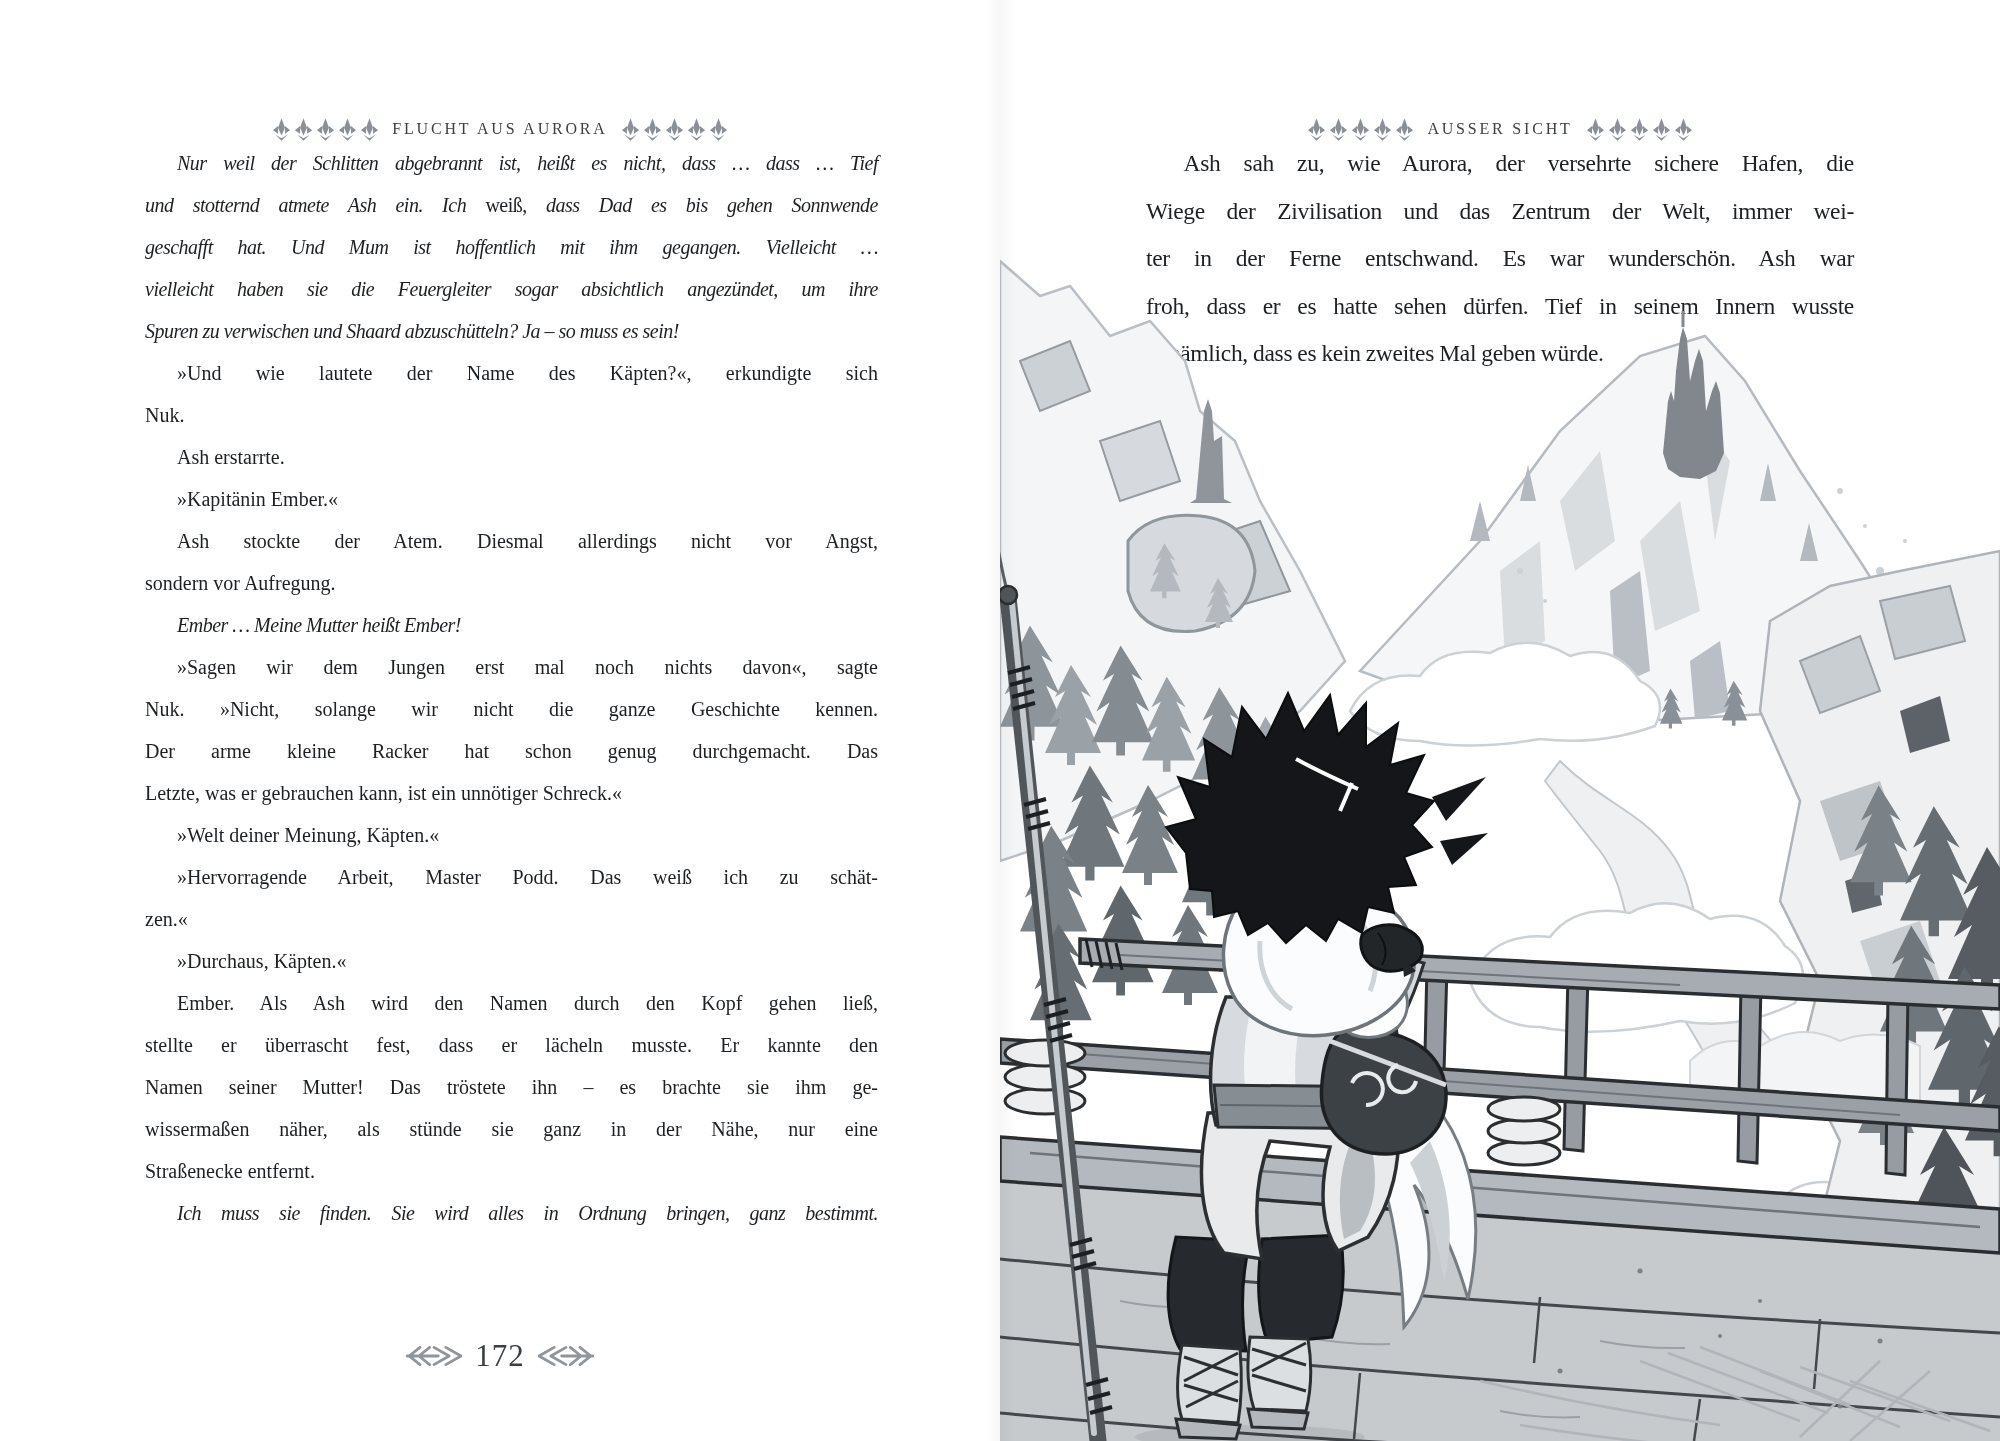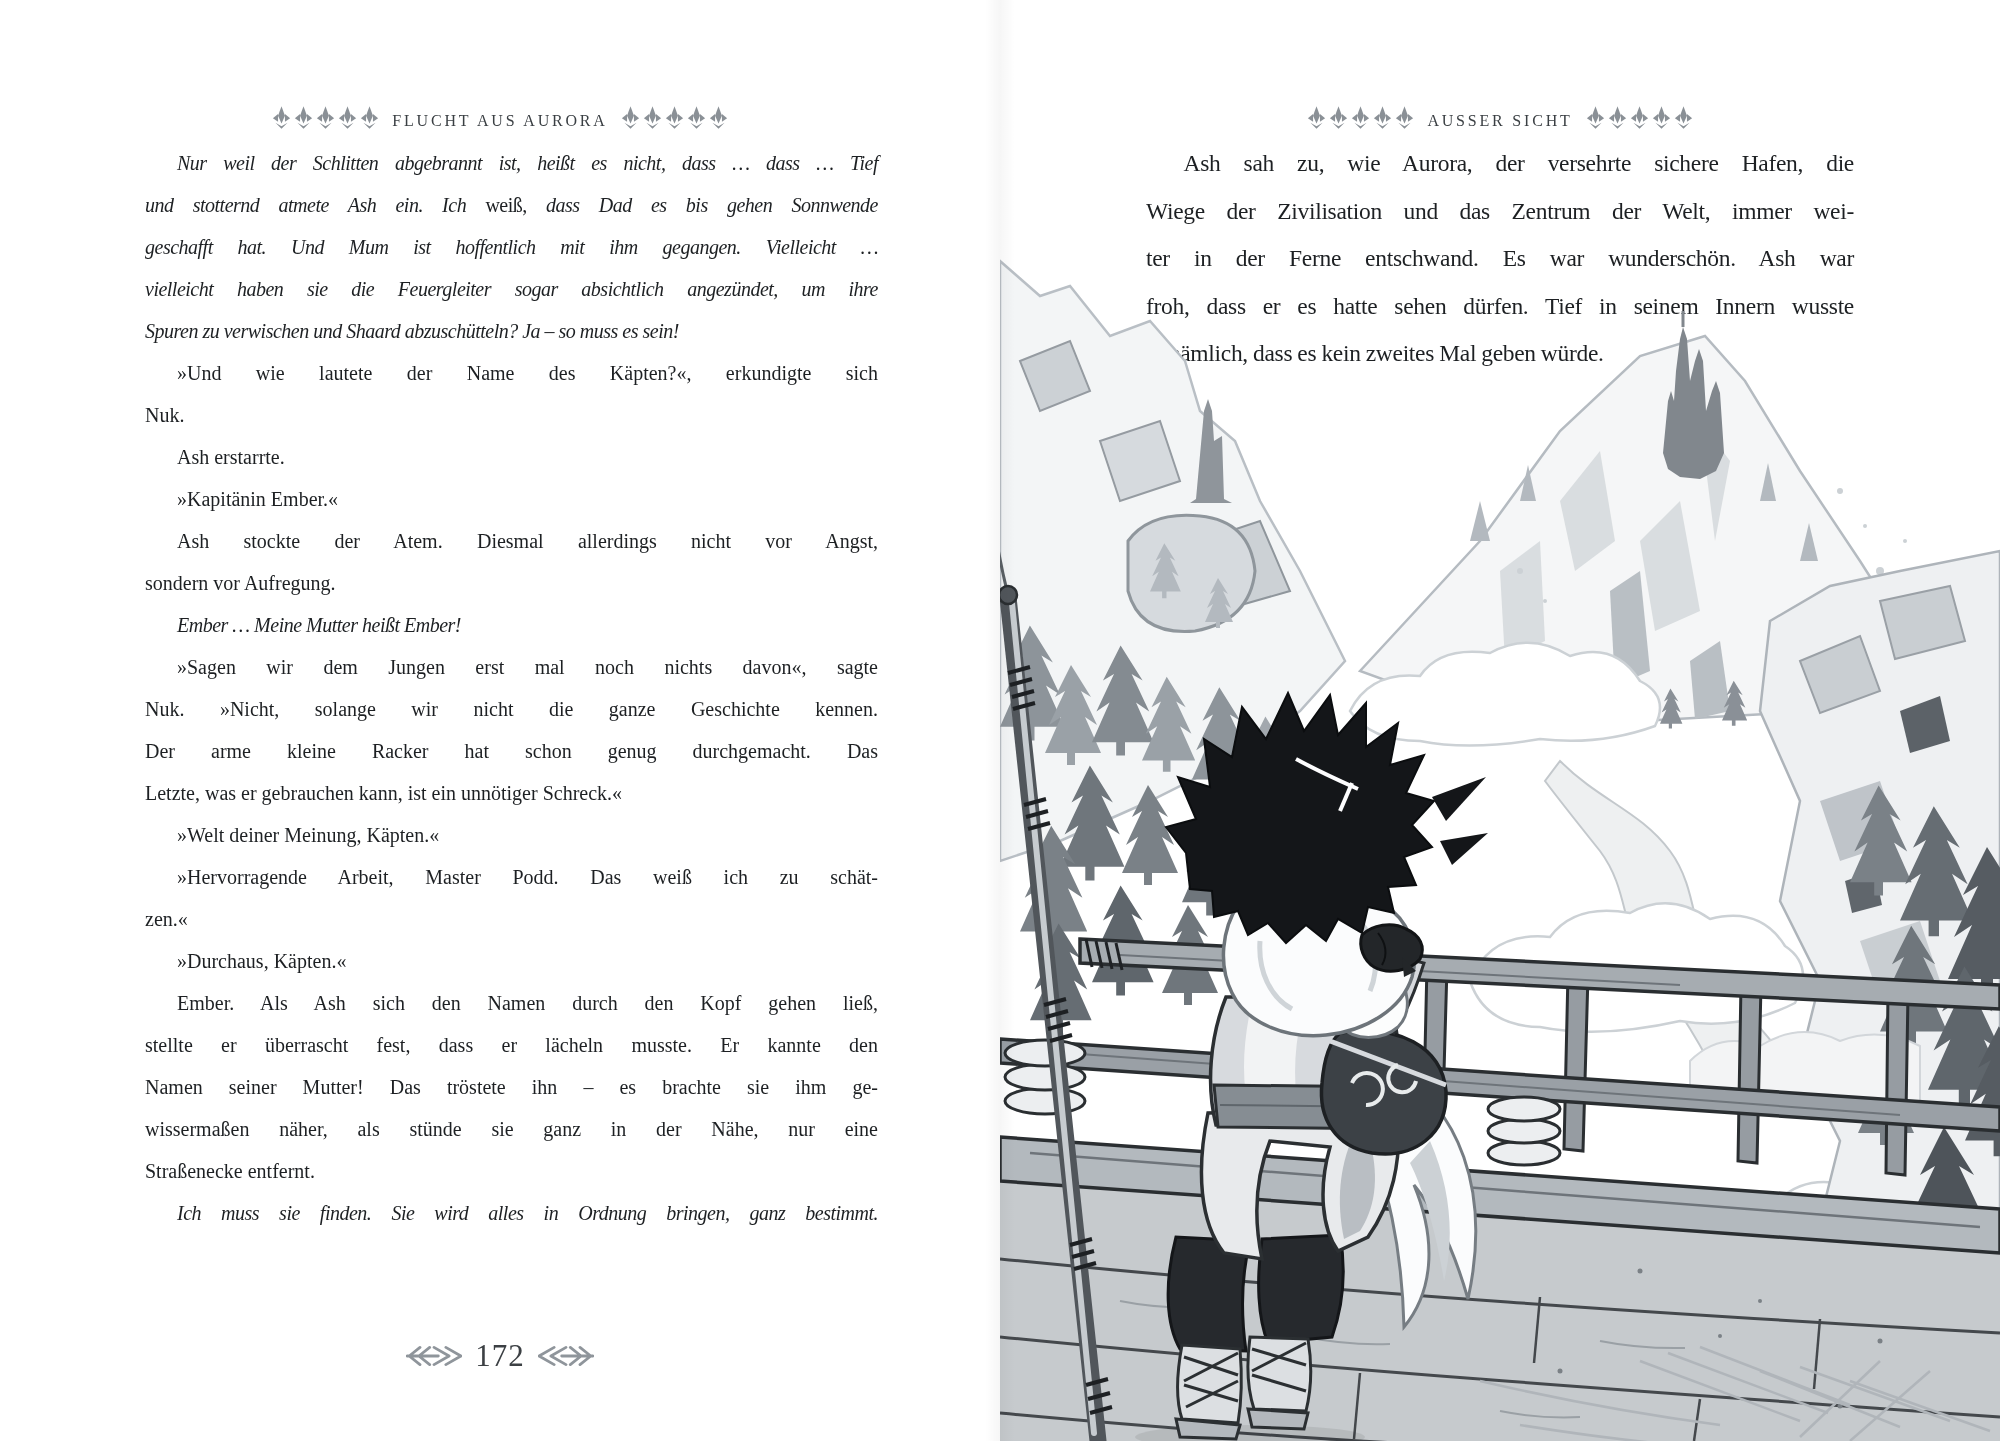--- a/index.html
+++ b/index.html
@@ -4,22 +4,22 @@
 <style>
   html,body{margin:0;padding:0;background:#ffffff;}
   .spread{position:relative;width:2000px;height:1441px;background:#ffffff;overflow:hidden;
           font-family:"Liberation Serif",serif;color:#1d2023;}
   .page{position:absolute;top:0;width:1000px;height:1441px;}
   .page.left{left:0;}
   .page.right{left:1000px;}
   .gutter{position:absolute;left:985px;top:0;width:30px;height:100%;pointer-events:none;
           background:linear-gradient(90deg,rgba(0,0,0,0),rgba(0,0,0,0.035),rgba(0,0,0,0));}
   
-  .hdr{position:absolute;top:96px;left:0;width:100%;height:34px;display:flex;
-       justify-content:center;align-items:flex-end;gap:13px;}
+  .hdr{position:absolute;top:112px;left:0;width:100%;height:34px;display:flex;
+       justify-content:center;align-items:center;gap:13px;}
   .hdr-title{font-size:16px;letter-spacing:2.8px;color:#3a3f43;white-space:nowrap;}
   .orn-row{display:inline-flex;gap:3px;align-items:center;}
   .orn-row svg{width:19px;height:25px;}
   .orn-row path{fill:#8a9096;}
   
   .col{position:absolute;}
   .col-left{left:145px;top:142px;width:733px;font-size:20px;line-height:42px;}
   .col-right{left:122px;top:140px;width:708px;font-size:23.5px;line-height:47.6px;
              letter-spacing:-0.3px;word-spacing:-0.5px;margin-left:24px;}
   .para{margin:0;}
@@ -147,21 +147,21 @@
           <div class="line ind end single"><span>»Welt deiner Meinung, Käpten.«</span></div>
         </div>
         <div class="para">
           <div class="line ind"><span>»Hervorragende Arbeit, Master Podd. Das weiß ich zu schät-</span></div>
           <div class="line end"><span>zen.«</span></div>
         </div>
         <div class="para">
           <div class="line ind end single"><span>»Durchaus, Käpten.«</span></div>
         </div>
         <div class="para">
-          <div class="line ind"><span>Ember. Als Ash sich den Namen durch den Kopf gehen ließ,</span></div>
+          <div class="line ind"><span>Ember. Als Ash wird den Namen durch den Kopf gehen ließ,</span></div>
           <div class="line"><span>stellte er überrascht fest, dass er lächeln musste. Er kannte den</span></div>
           <div class="line"><span>Namen seiner Mutter! Das tröstete ihn – es brachte sie ihm ge-</span></div>
           <div class="line"><span>wissermaßen näher, als stünde sie ganz in der Nähe, nur eine</span></div>
           <div class="line end"><span>Straßenecke entfernt.</span></div>
         </div>
         <div class="para it">
           <div class="line ind"><span>Ich muss sie finden. Sie wird alles in Ordnung bringen, ganz bestimmt.</span></div>
         </div>
       </div>
 

